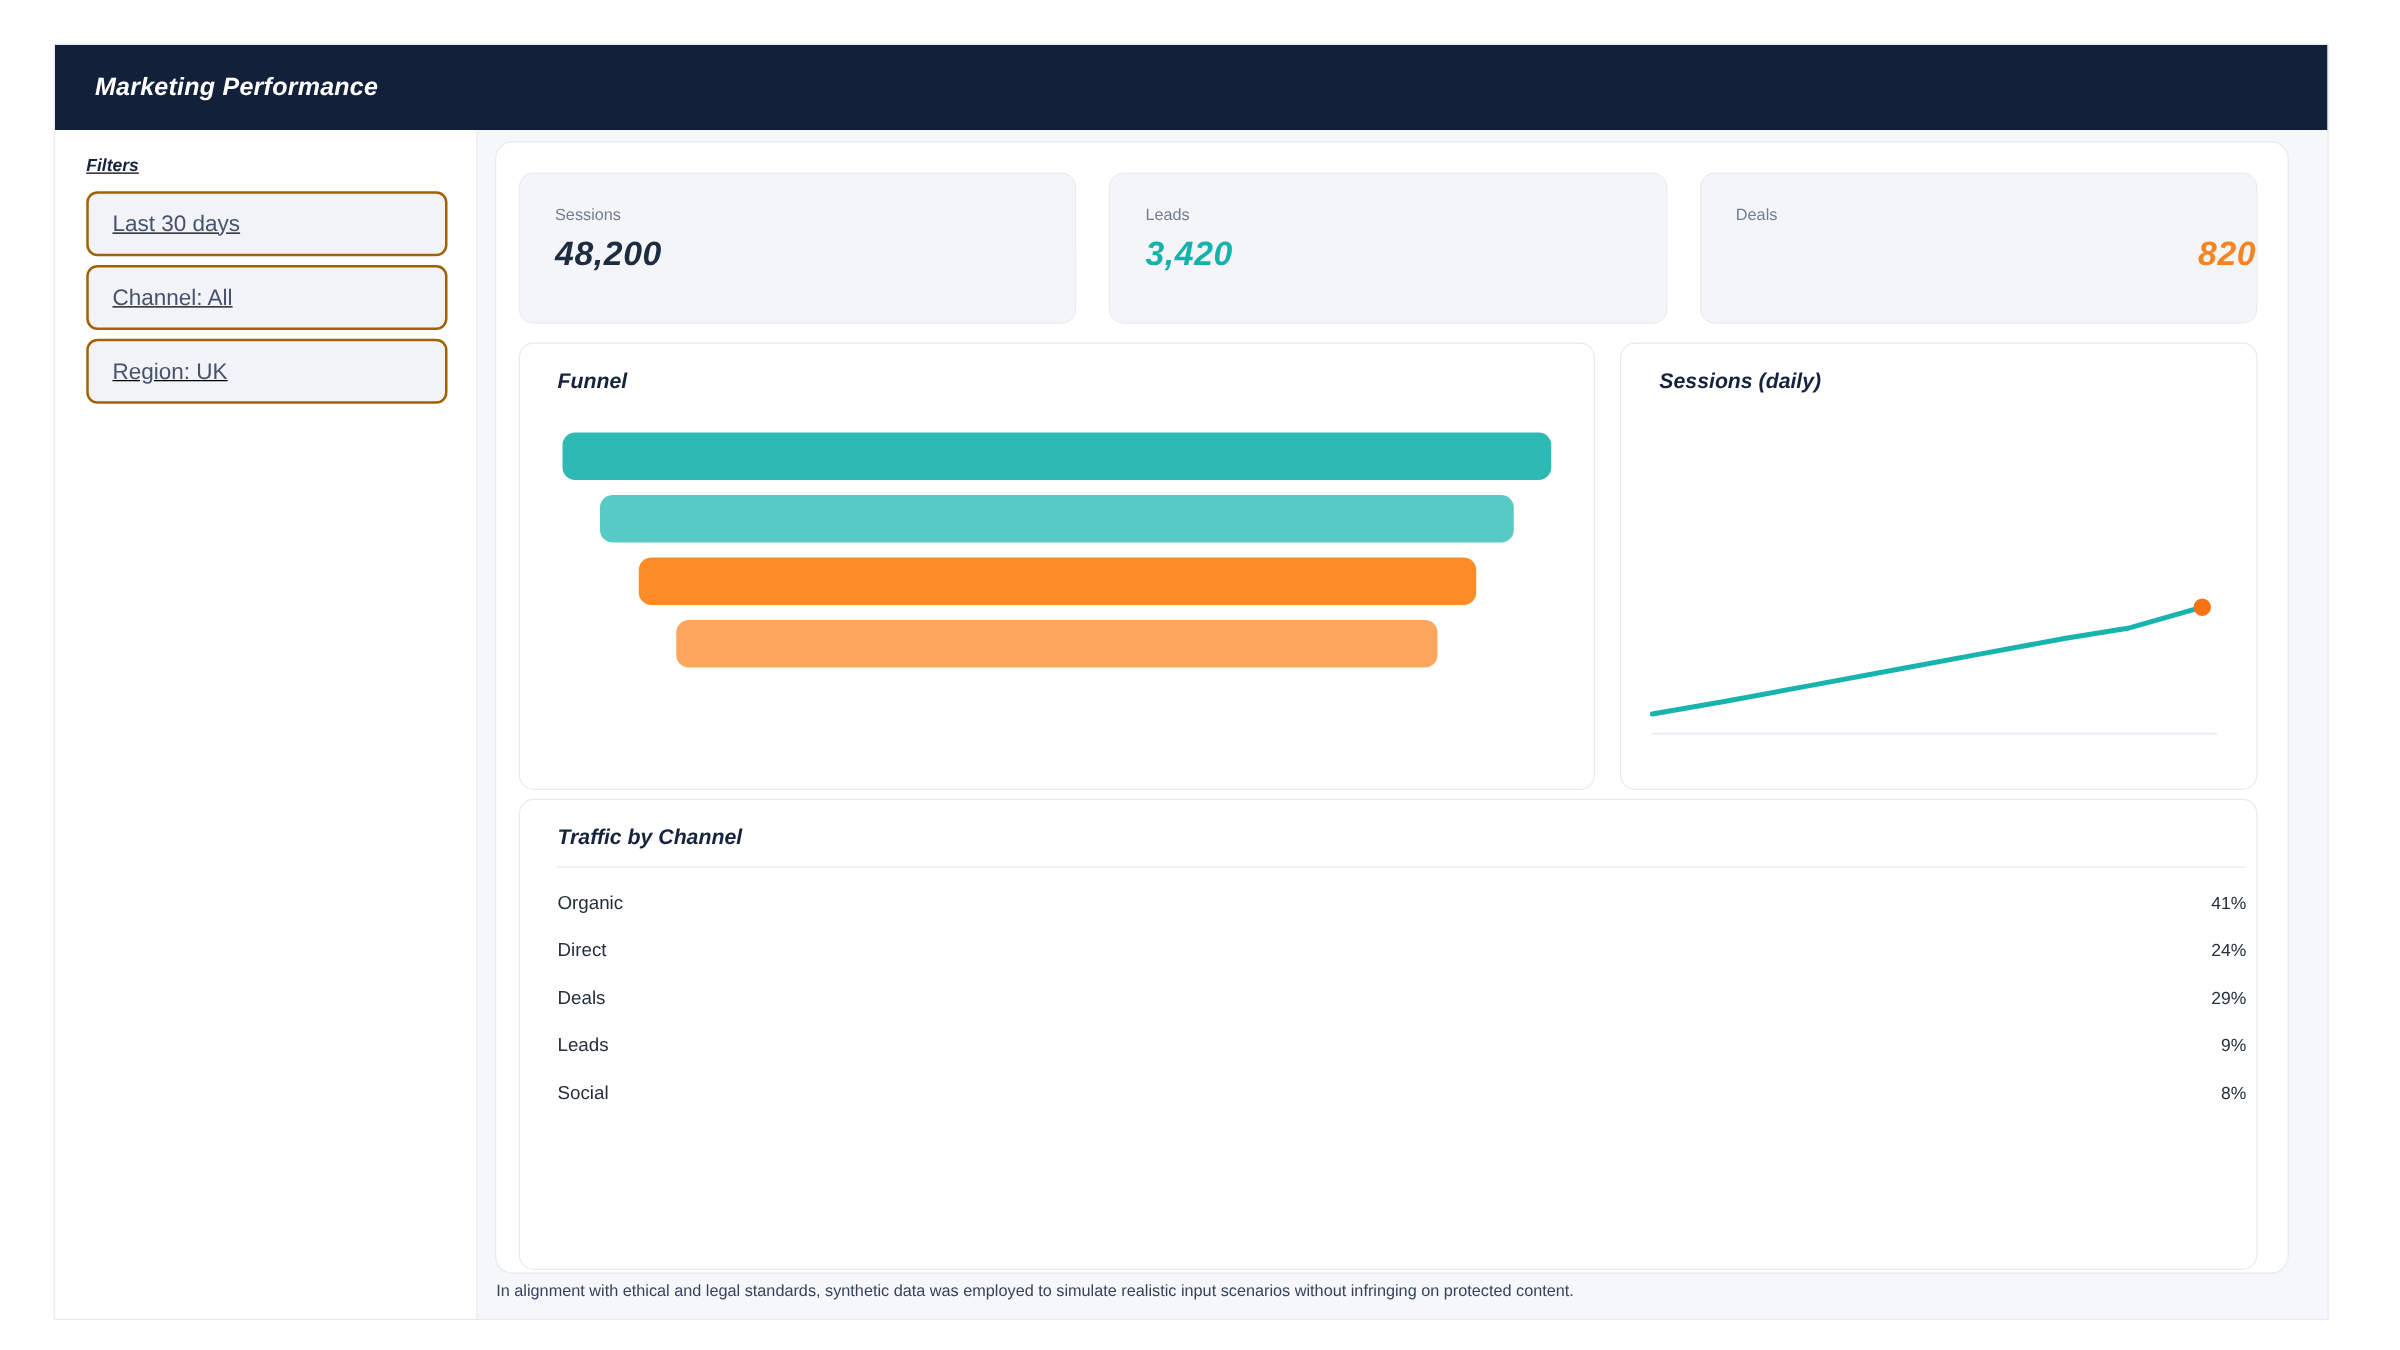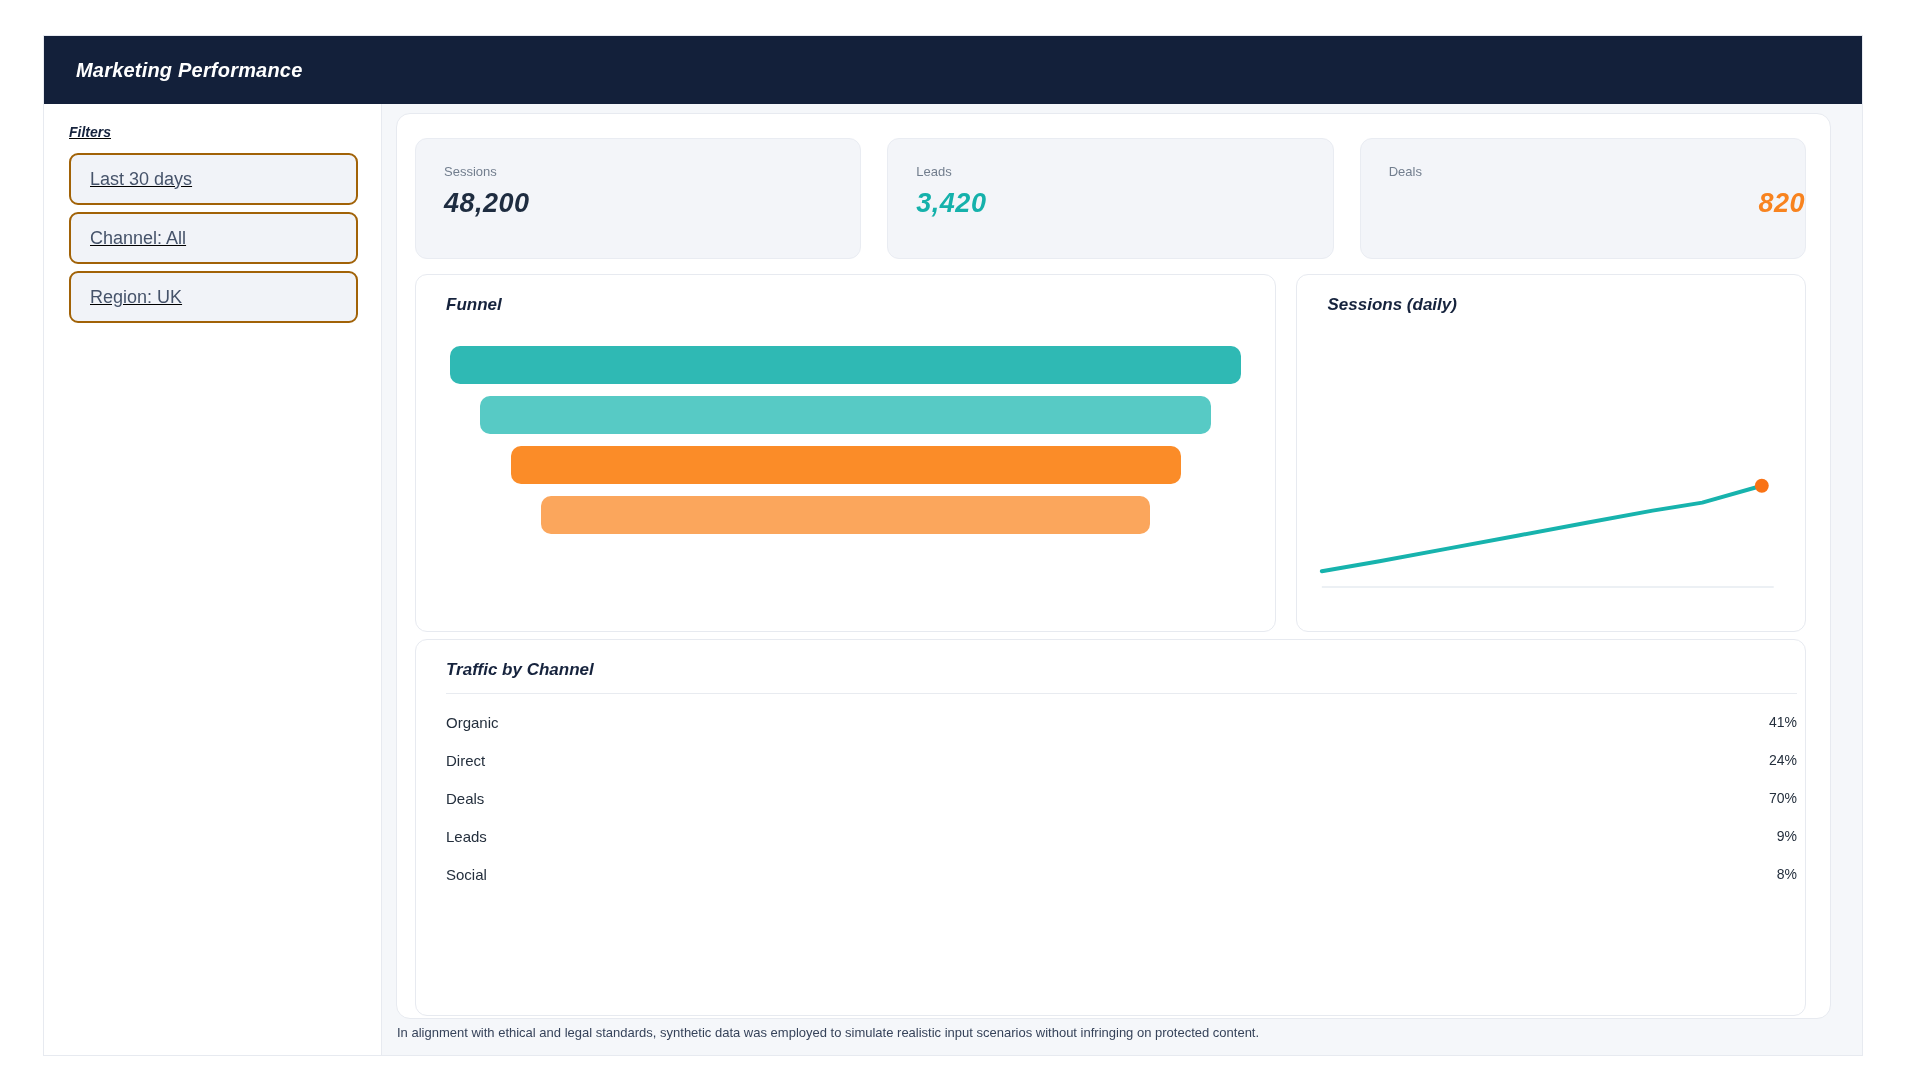--- a/index.html
+++ b/index.html
@@ -119,21 +119,21 @@
             <div class="traffic-row">
               <span class="traffic-channel">Organic</span>
               <span class="traffic-share">41%</span>
             </div>
             <div class="traffic-row">
               <span class="traffic-channel">Direct</span>
               <span class="traffic-share">24%</span>
             </div>
             <div class="traffic-row">
               <span class="traffic-channel">Deals</span>
-              <span class="traffic-share">70%</span>
+              <span class="traffic-share">29%</span>
             </div>
             <div class="traffic-row">
               <span class="traffic-channel">Leads</span>
               <span class="traffic-share">9%</span>
             </div>
             <div class="traffic-row">
               <span class="traffic-channel">Social</span>
               <span class="traffic-share">8%</span>
             </div>
           </div>

